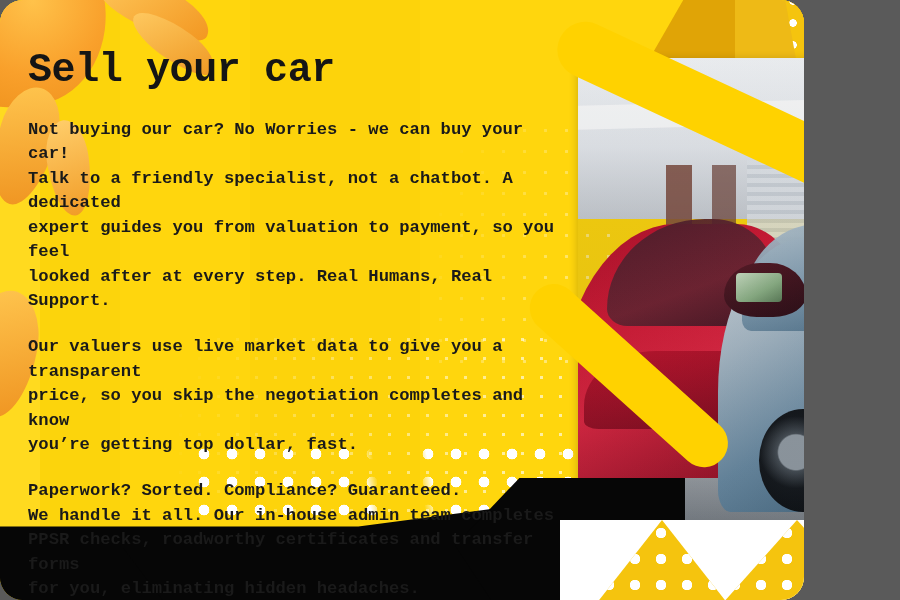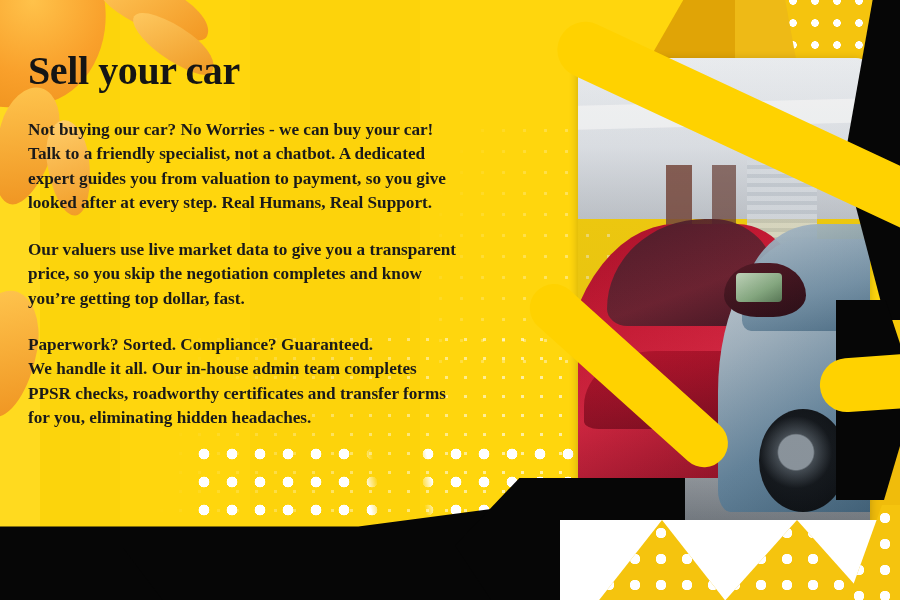--- a/index.html
+++ b/index.html
@@ -2,25 +2,26 @@
 <html><head>
 <meta charset="utf-8">
 <style>
   html, body {
     margin: 0;
     padding: 0;
     background: #5a5a5a;
   }
   #poster {
     position: relative;
-    width: 900px;
+    width: 804px;
     height: 600px;
     overflow: hidden;
     background: #FFD60D;
-    font-family: Liberation Serif, serif;
+    font-family: Liberation Mono, monospace;
+    border-radius: 23px;
   }
 
   
   .layer { position: absolute; pointer-events: none; }
 
   
   #bg-base {
     inset: 0;
     background:
       linear-gradient(90deg,
@@ -336,21 +337,21 @@
   <div class="layer" id="dot-chevron-c"></div>
 
   <div class="speed-bar" id="speed-bar-top"></div>
   <div class="speed-bar" id="speed-bar-mid"></div>
   <div class="speed-bar" id="speed-bar-right"></div>
 
   <div id="content">
     <h1 id="headline">Sell your car</h1>
     <p class="para">Not buying our car? No Worries - we can buy your car!
 Talk to a friendly specialist, not a chatbot. A dedicated
-expert guides you from valuation to payment, so you give
+expert guides you from valuation to payment, so you feel
 looked after at every step. Real Humans, Real Support.</p>
     <p class="para">Our valuers use live market data to give you a transparent
 price, so you skip the negotiation completes and know
 you’re getting top dollar, fast.</p>
     <p class="para">Paperwork? Sorted. Compliance? Guaranteed.
 We handle it all. Our in-house admin team completes
 PPSR checks, roadworthy certificates and transfer forms
 for you, eliminating hidden headaches.</p>
   </div>
 

